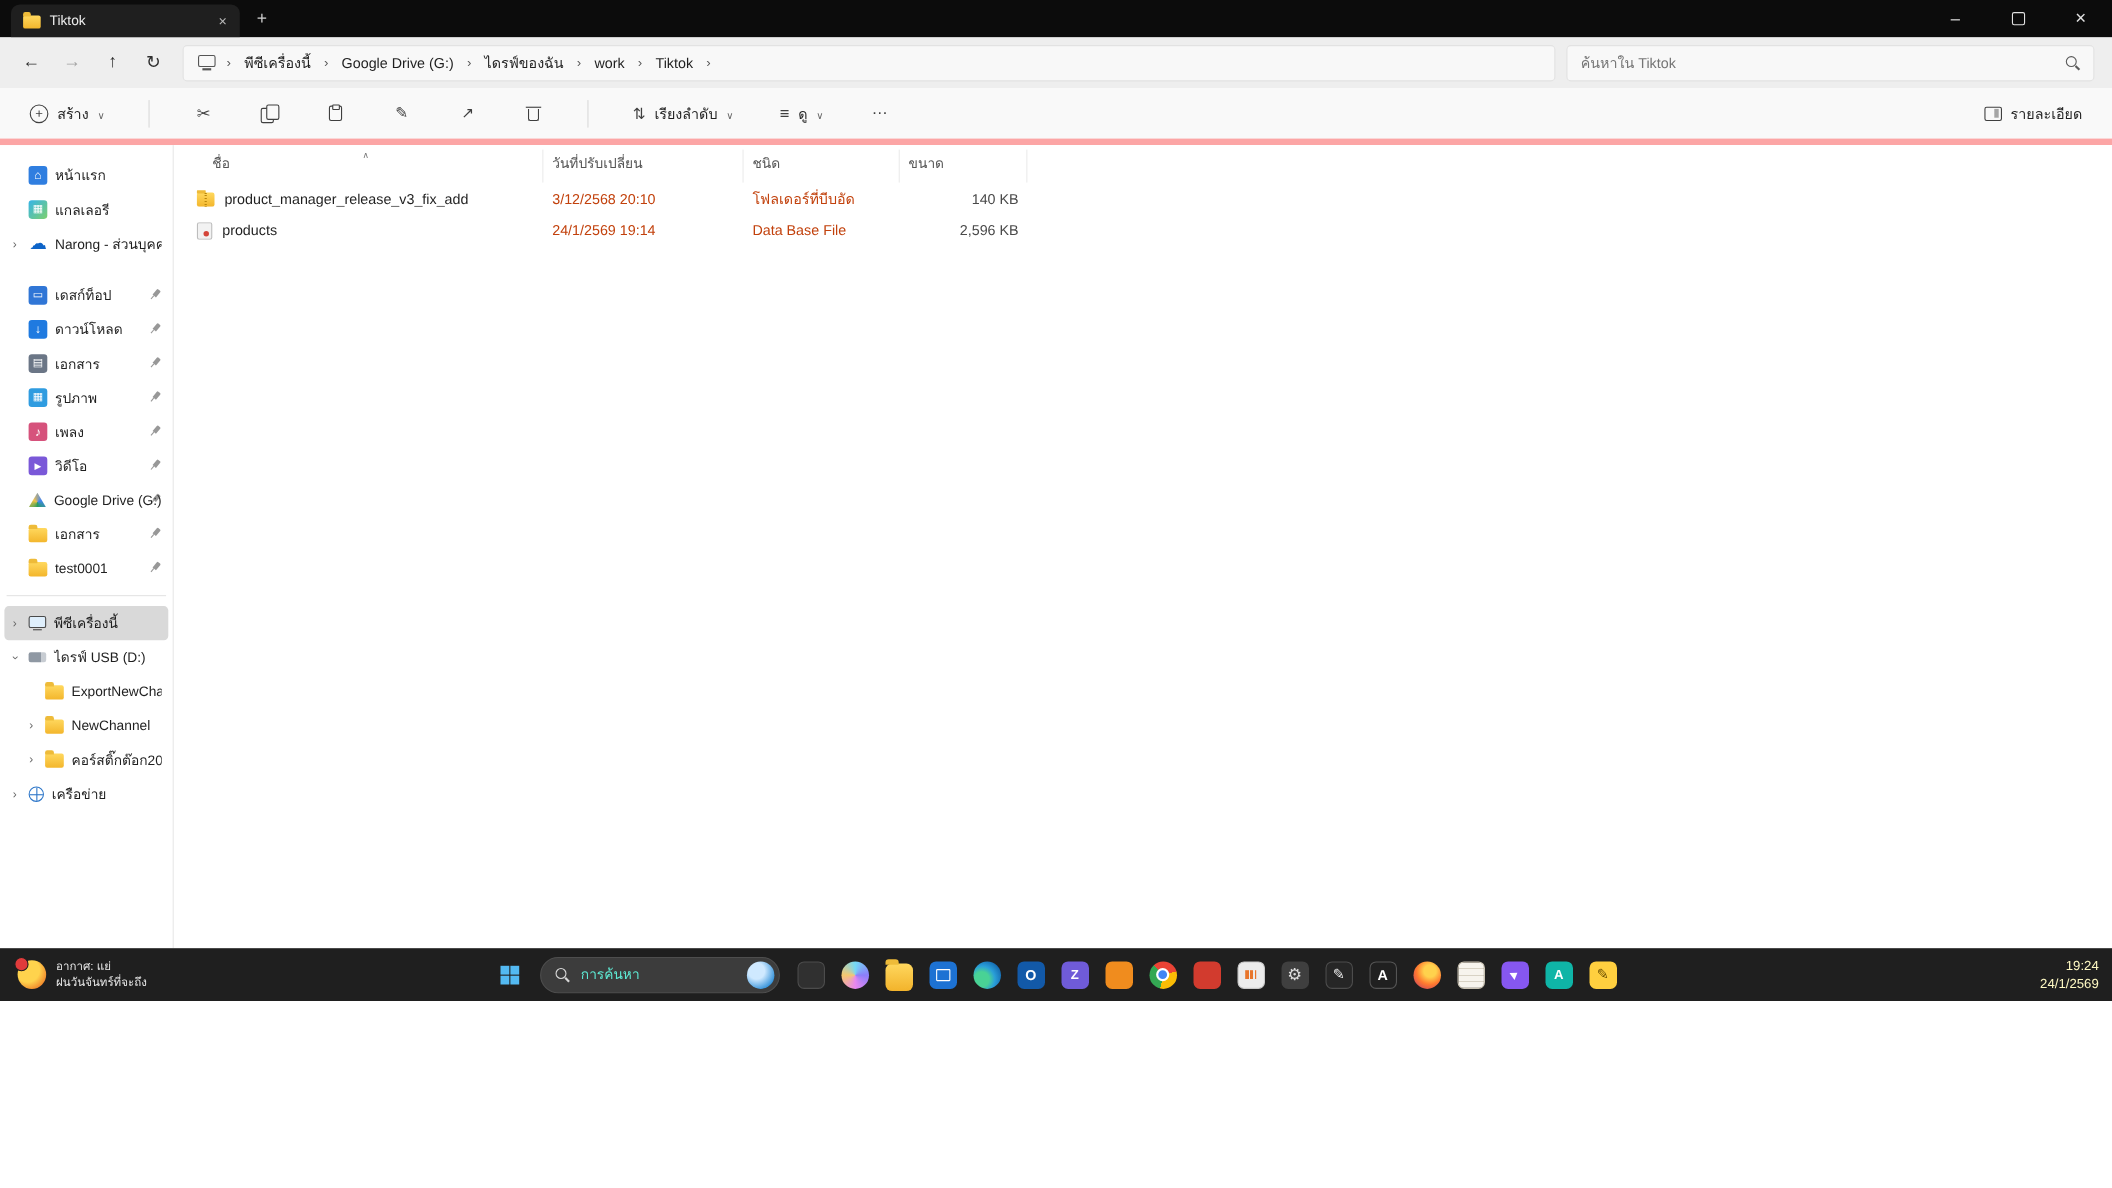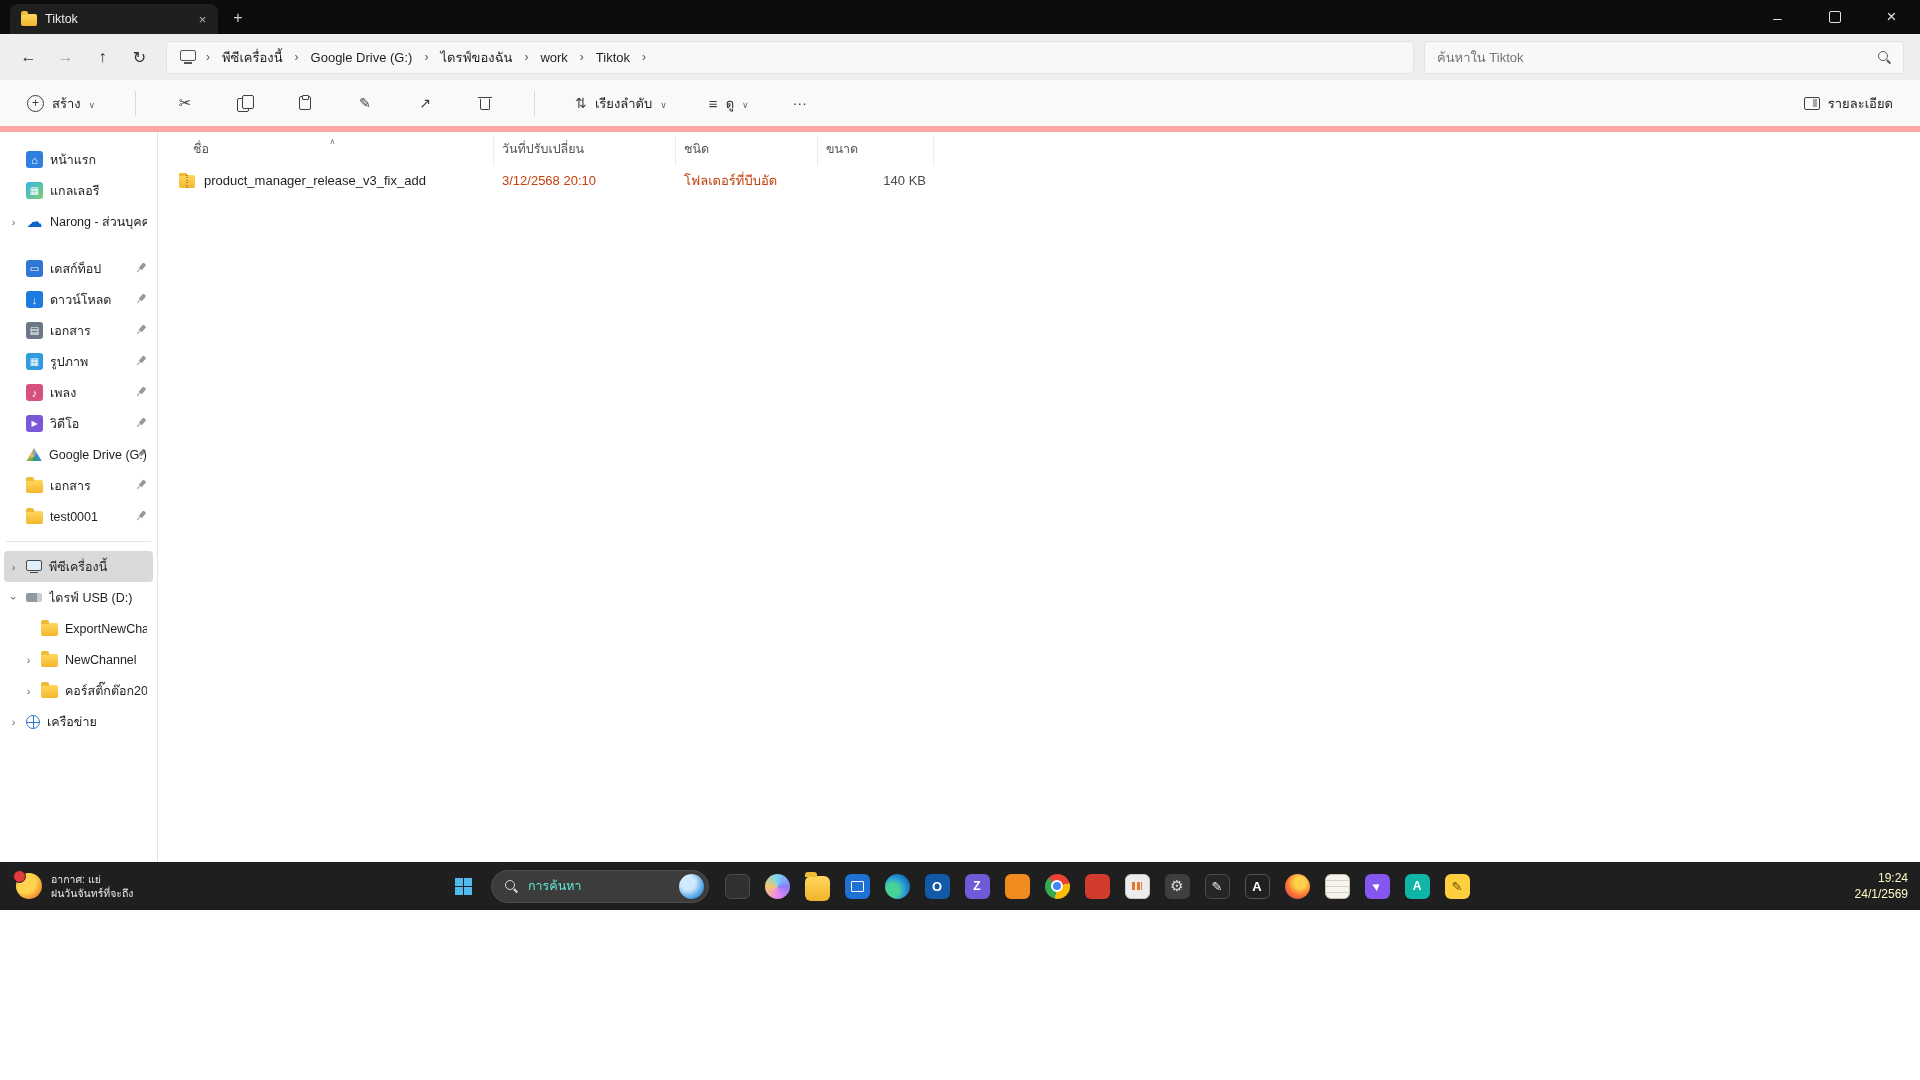--- a/index.html
+++ b/index.html
@@ -399,20 +399,29 @@
           <div class="fcell name">
             <span class="fold zipfold" style="width:16px;flex-basis:16px;"></span>
             <span>product_manager_release_v3_fix_add</span>
           </div>
           <div class="fcell date">3/12/2568 20:10</div>
           <div class="fcell type">โฟลเดอร์ที่บีบอัด</div>
           <div class="fcell size">140 KB</div>
         </div>
 
 
+        <div class="frow">
+          <div class="fcell name">
+            <span class="ic-db"></span>
+            <span>products</span>
+          </div>
+          <div class="fcell date">24/1/2569 19:14</div>
+          <div class="fcell type">Data Base File</div>
+          <div class="fcell size">2,596 KB</div>
+        </div>
       </div>
     </div>
 
   </div>
 
   <div class="taskbar">
     <div class="tb-weather">
       <span class="weather-ic"></span>
       <div class="txt">
         <div>อากาศ: แย่</div>

